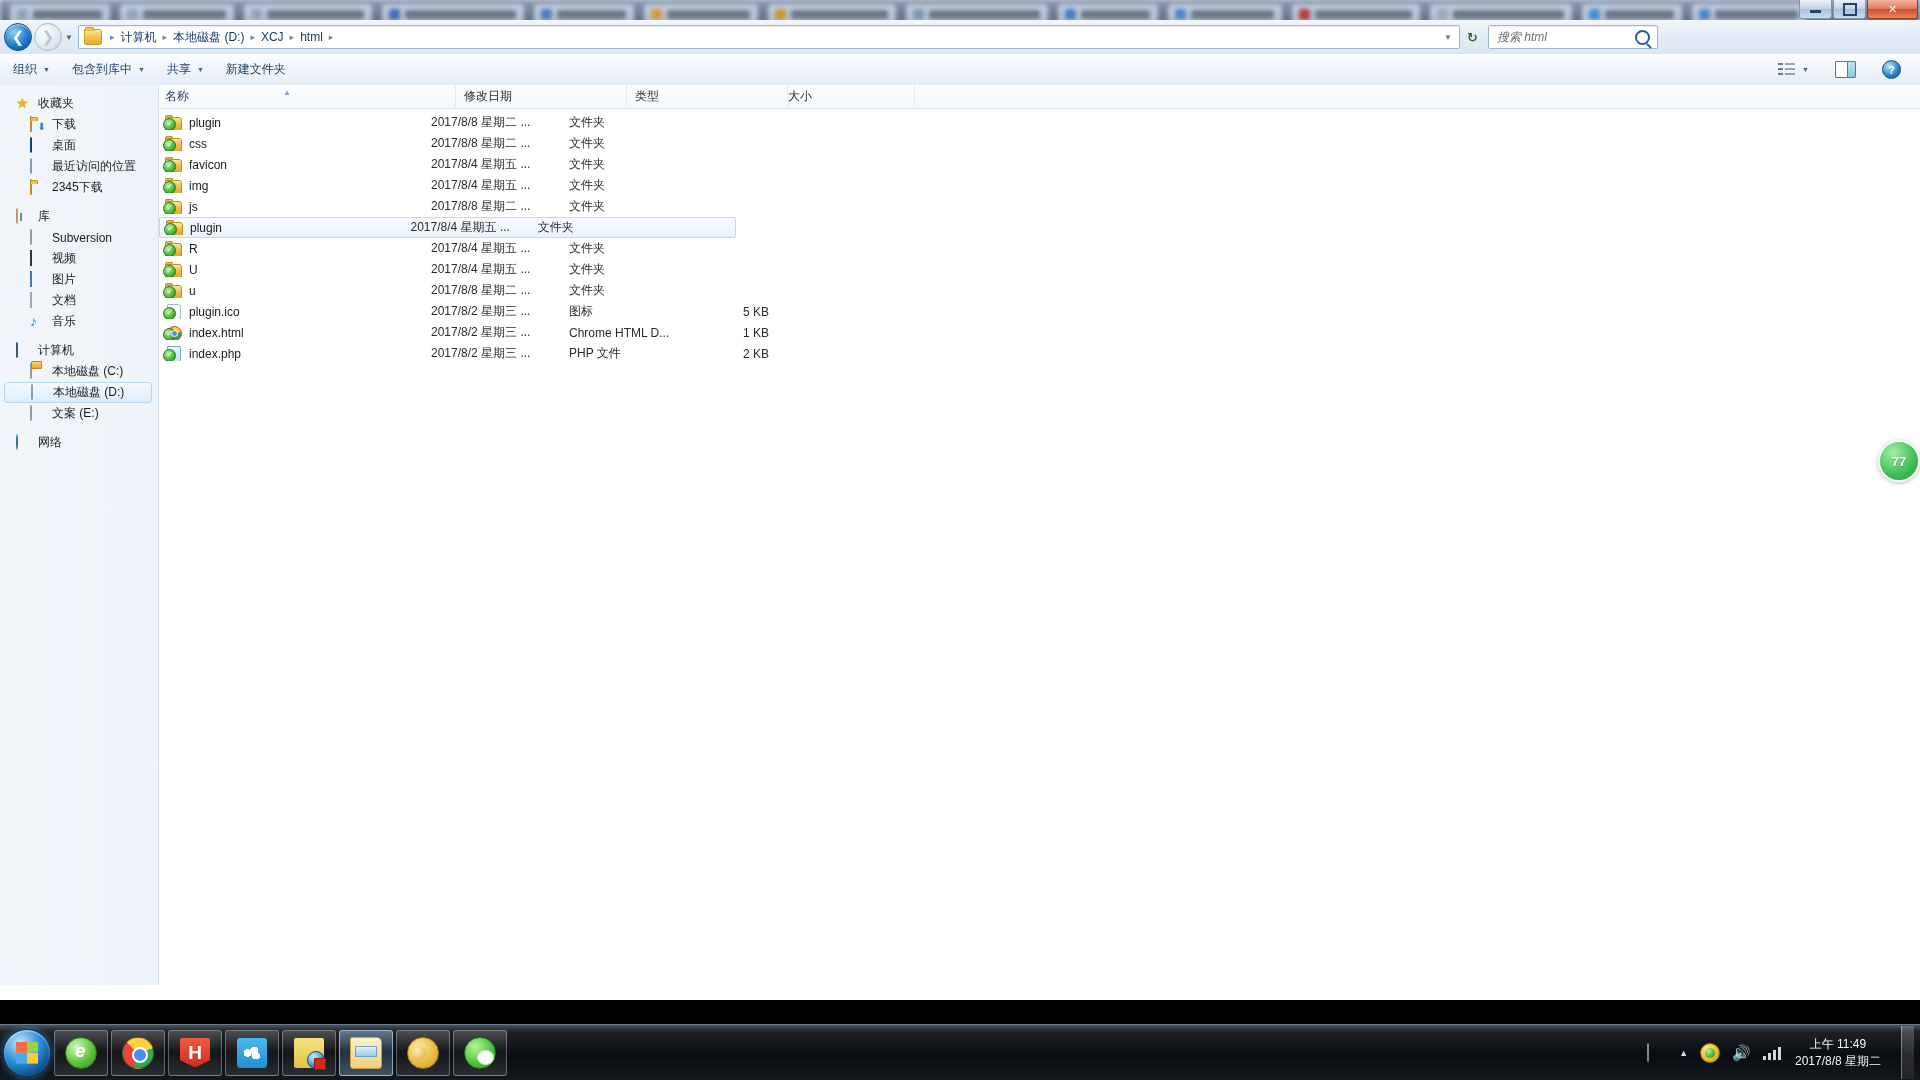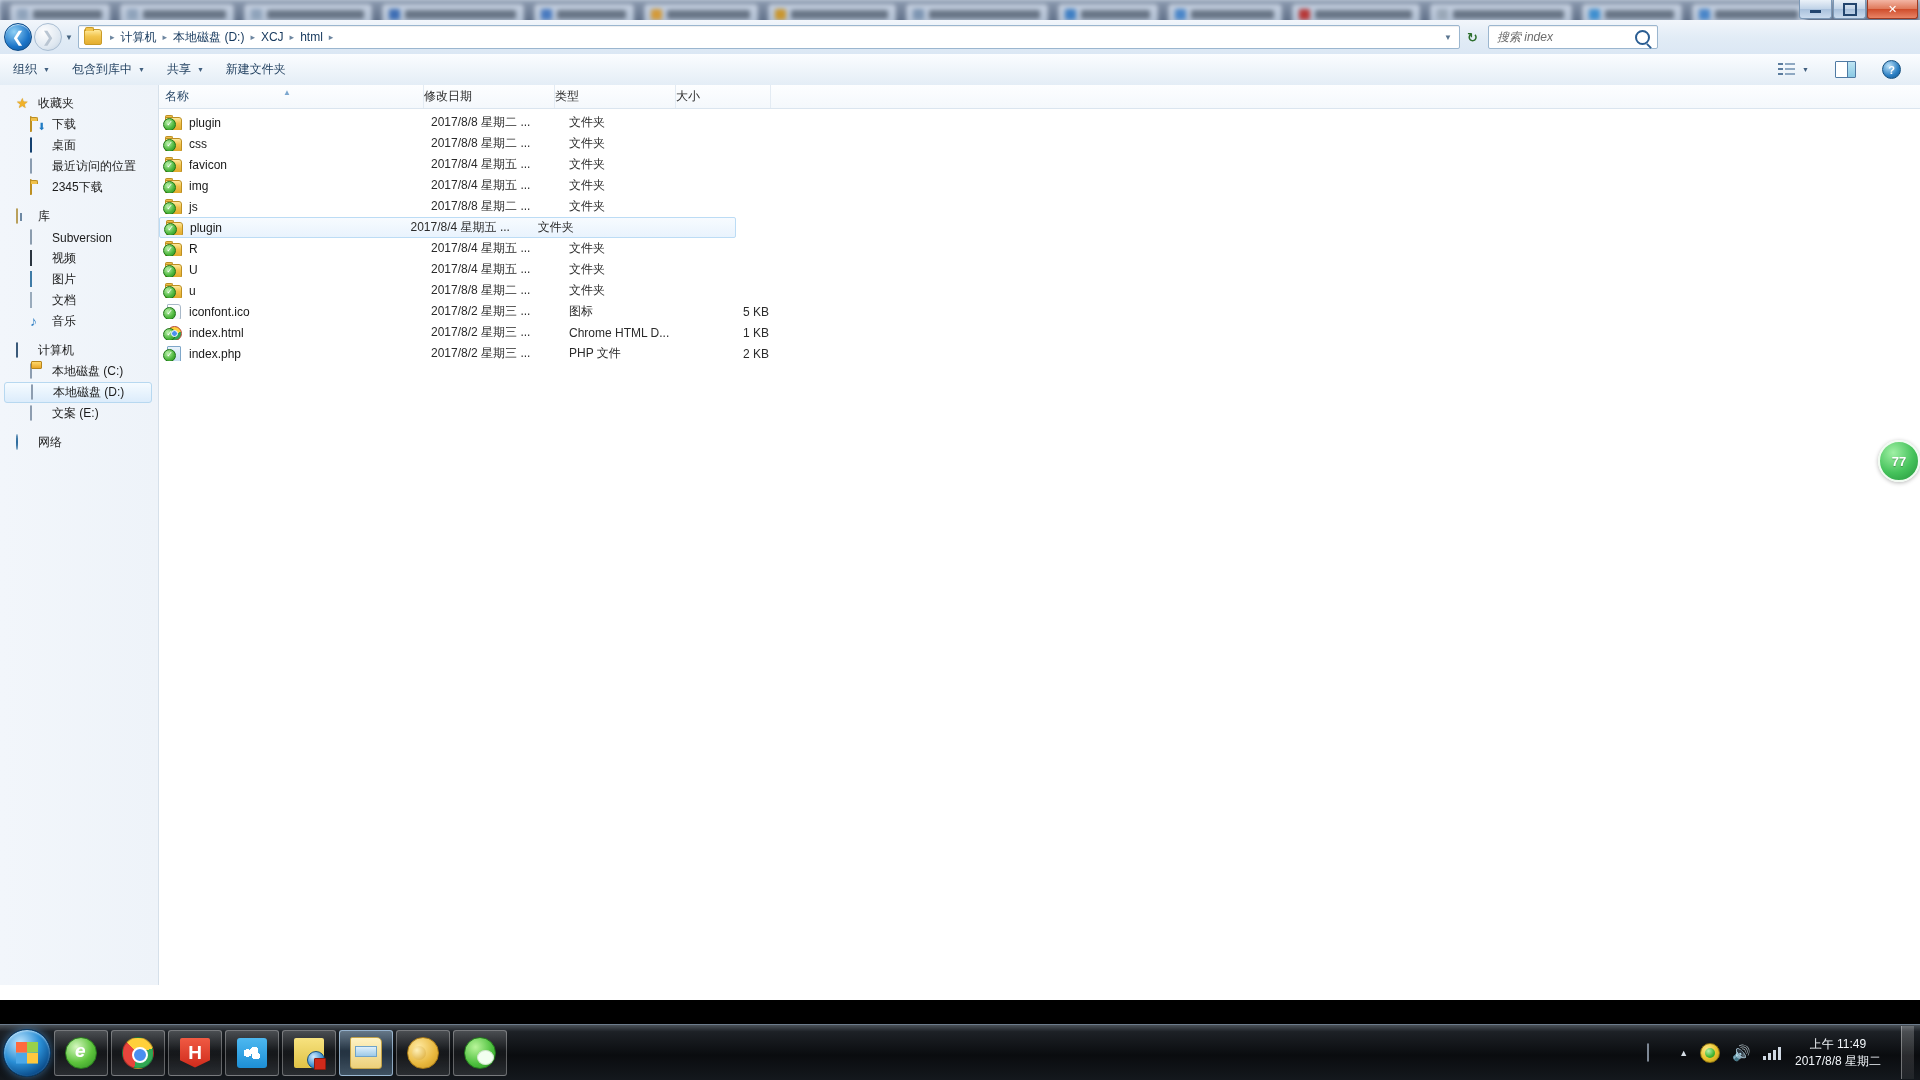--- a/index.html
+++ b/index.html
@@ -240,23 +240,23 @@
 
   
   .list-pane {
     position: absolute; left: 159px; top: 0; right: 0; height: 892px;
     background: #fff;
   }
   .colhead {
     height: 23px; display: flex; align-items: center;
     background: linear-gradient(#fdfeff,#f4f8fc);
     border-bottom: 1px solid #dbe5ef;
-    font-size: 12px; color: #2d4b6b;
-  }
-  .ch { height: 23px; display:flex; align-items:center; position: relative;}
+    font-size: 12px; color: #2d4b6b; gap: 32px;
+  }
+  .ch { height: 23px; display:flex; align-items:center; padding-left: 8px; position: relative;}
   .ch + .ch { border-left: 1px solid #e3ebf3; }
   .ch.c-name { width: 258px; }
   .ch.c-date { width: 130px; }
   .ch.c-type { width: 120px; }
   .ch.c-size { width: 80px; }
   .ch.c-rest { flex: 1; }
   .sortcaret { position:absolute; left: 124px; top: 3px; font-size: 8px; color:#7ba7cf;}
 
   .row {
     height: 21px; display: flex; align-items: center;
@@ -552,21 +552,21 @@
       <span class="addr-right">
         <span class="addr-caret">▼</span>
       </span>
     </div>
 
     <div class="refresh">
       <span>↻</span>
     </div>
 
     <div class="searchbox">
-      <span class="ph">搜索 index</span>
+      <span class="ph">搜索 html</span>
       <span class="mag"></span>
     </div>
   </div>
 
   <div class="toolbar">
     <div class="tbitem">
       <span>组织</span>
       <span class="car">▼</span>
     </div>
     <div class="tbitem">
@@ -814,21 +814,21 @@
             <div class="cell c-date">2017/8/8 星期二 ...</div>
             <div class="cell c-type">文件夹</div>
             <div class="cell c-size"></div>
           </div>
           <div class="row">
             <div class="cell c-name">
               <span class="ficon ico-ico">
                 <span class="fbody"></span>
                 <span class="svnok">✓</span>
               </span>
-              <span>iconfont.ico</span>
+              <span>plugin.ico</span>
             </div>
             <div class="cell c-date">2017/8/2 星期三 ...</div>
             <div class="cell c-type">图标</div>
             <div class="cell c-size">5 KB</div>
           </div>
           <div class="row">
             <div class="cell c-name">
               <span class="ficon ico-chrome">
                 <span class="fbody"></span>
                 <span class="svnok">✓</span>

